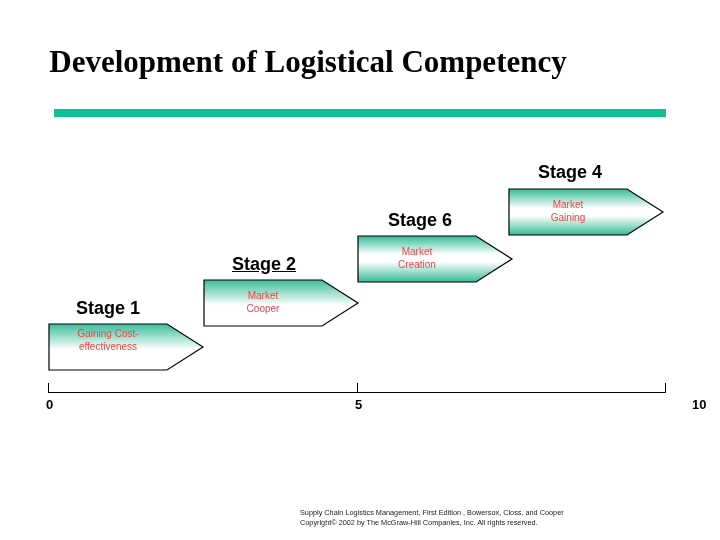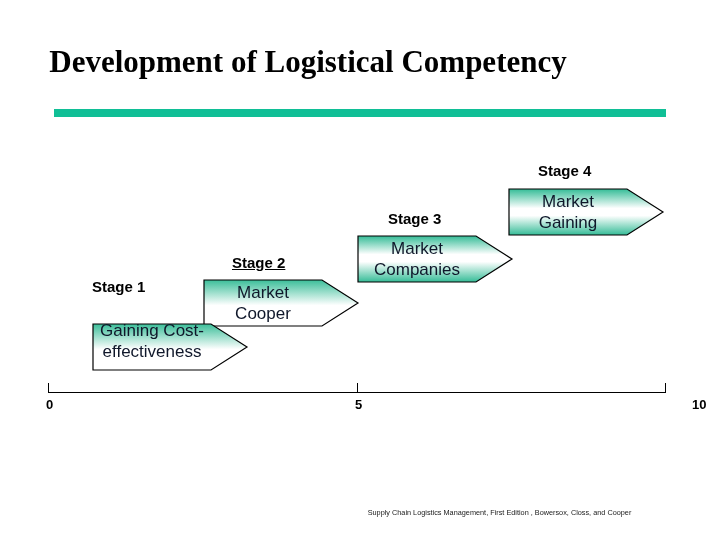--- a/index.html
+++ b/index.html
@@ -37,21 +37,21 @@
     width: 612px;
     height: 8px;
     background: #10BF96;
   }
 
   
   .stage-caption {
     position: absolute;
     font-family: "Liberation Sans", sans-serif;
     font-weight: bold;
-    font-size: 15px;
+    font-size: 18px;
     color: #000000;
     white-space: nowrap;
   }
 
   
   .arrow {
     position: absolute;
     display: block;
   }
   .arrow svg {
@@ -62,22 +62,22 @@
     position: absolute;
     left: 0;
     top: 0;
     width: 100%;
     height: 100%;
     display: flex;
     flex-direction: column;
     align-items: center;
     justify-content: center;
     font-family: "Liberation Sans", sans-serif;
-    font-size: 17px;
-    color: #0f172a;
+    font-size: 10px;
+    color: #ef4444;
     line-height: 1.26;
     text-align: center;
     pointer-events: none;
     padding-right: 36px;
     box-sizing: border-box;
   }
   .arrow-label span { display: block; }
 
   
   #axis {
@@ -108,24 +108,24 @@
     font-family: "Liberation Sans", sans-serif;
     font-weight: bold;
     font-size: 13px;
     color: #000000;
     white-space: nowrap;
   }
 
   
   #footer {
     position: absolute;
-    left: 312px;
+    left: 300px;
     top: 508px;
     width: 375px;
-    text-align: center;
+    text-align: left;
     font-family: "Liberation Sans", sans-serif;
     font-size: 7.3px;
     line-height: 1.42;
     color: #1a1a1a;
     white-space: nowrap;
   }
   #footer div { display: block; }
 </style>
 </head>
 <body>
@@ -147,37 +147,37 @@
       </linearGradient>
     </defs>
     <polygon points="1,1 119,1 155,24 119,47 1,47" fill="url(#gradGWG4)" stroke="#000000" stroke-width="1.2"></polygon>
   </svg>
   <div class="arrow-label">
     <span>Market</span>
     <span>Gaining</span>
   </div>
 </div>
 
-<div class="stage-caption" style="left:388px; top:210px;">Stage 3</div>
+<div class="stage-caption" style="left:388px; top:210px;">Stage 6</div>
 
 <div class="arrow" style="left:357px; top:235px; width:156px; height:48px;">
   <svg width="156" height="48" viewBox="0 0 156 48">
     <defs>
       <linearGradient id="gradGWG3" x1="0" y1="0" x2="0" y2="1">
         <stop offset="0%" stop-color="#35BC97"></stop>
         <stop offset="40%" stop-color="#FFFFFF"></stop>
         <stop offset="56%" stop-color="#FFFFFF"></stop>
         <stop offset="100%" stop-color="#35BC97"></stop>
       </linearGradient>
     </defs>
     <polygon points="1,1 119,1 155,24 119,47 1,47" fill="url(#gradGWG3)" stroke="#000000" stroke-width="1.2"></polygon>
   </svg>
   <div class="arrow-label">
     <span>Market</span>
-    <span>Companies</span>
+    <span>Creation</span>
   </div>
 </div>
 
 <div class="stage-caption" style="left:232px; top:254px;text-decoration:underline;">Stage 2</div>
 
 <div class="arrow" style="left:203px; top:279px; width:156px; height:48px;">
   <svg width="156" height="48" viewBox="0 0 156 48">
     <defs>
       <linearGradient id="gradGW2" x1="0" y1="0" x2="0" y2="1">
         <stop offset="0%" stop-color="#3BBE99"></stop>
@@ -186,23 +186,23 @@
       </linearGradient>
     </defs>
     <polygon points="1,1 119,1 155,24 119,47 1,47" fill="url(#gradGW2)" stroke="#000000" stroke-width="1.2"></polygon>
   </svg>
   <div class="arrow-label">
     <span>Market</span>
     <span>Cooper</span>
   </div>
 </div>
 
-<div class="stage-caption" style="left:76px; top:278px;margin-left:16px;">Stage 1</div>
-
-<div class="arrow" style="left:48px; top:323px; width:156px; height:36px;margin-left:44px;">
+<div class="stage-caption" style="left:76px; top:298px;">Stage 1</div>
+
+<div class="arrow" style="left:48px; top:323px; width:156px; height:36px;">
   <svg width="156" height="48" viewBox="0 0 156 48">
     <defs>
       <linearGradient id="gradGW1" x1="0" y1="0" x2="0" y2="1">
         <stop offset="0%" stop-color="#3BBE99"></stop>
         <stop offset="55%" stop-color="#FFFFFF"></stop>
         <stop offset="100%" stop-color="#FFFFFF"></stop>
       </linearGradient>
     </defs>
     <polygon points="1,1 119,1 155,24 119,47 1,47" fill="url(#gradGW1)" stroke="#000000" stroke-width="1.2"></polygon>
   </svg>
@@ -219,13 +219,14 @@
   <div class="axis-tick" style="left:309px;"></div>
   <div class="axis-tick" style="left:617px;"></div>
 
   <div class="axis-tick-label" style="left:-2px;">0</div>
   <div class="axis-tick-label" style="left:307px;">5</div>
   <div class="axis-tick-label" style="left:644px;">10</div>
 </div>
 
 <div id="footer">
   <div>Supply Chain Logistics Management, First Edition , Bowersox, Closs, and Cooper</div>
+  <div>Copyright© 2002 by The McGraw-Hill Companies, Inc. All rights reserved.</div>
 </div>
 
 </body></html>

